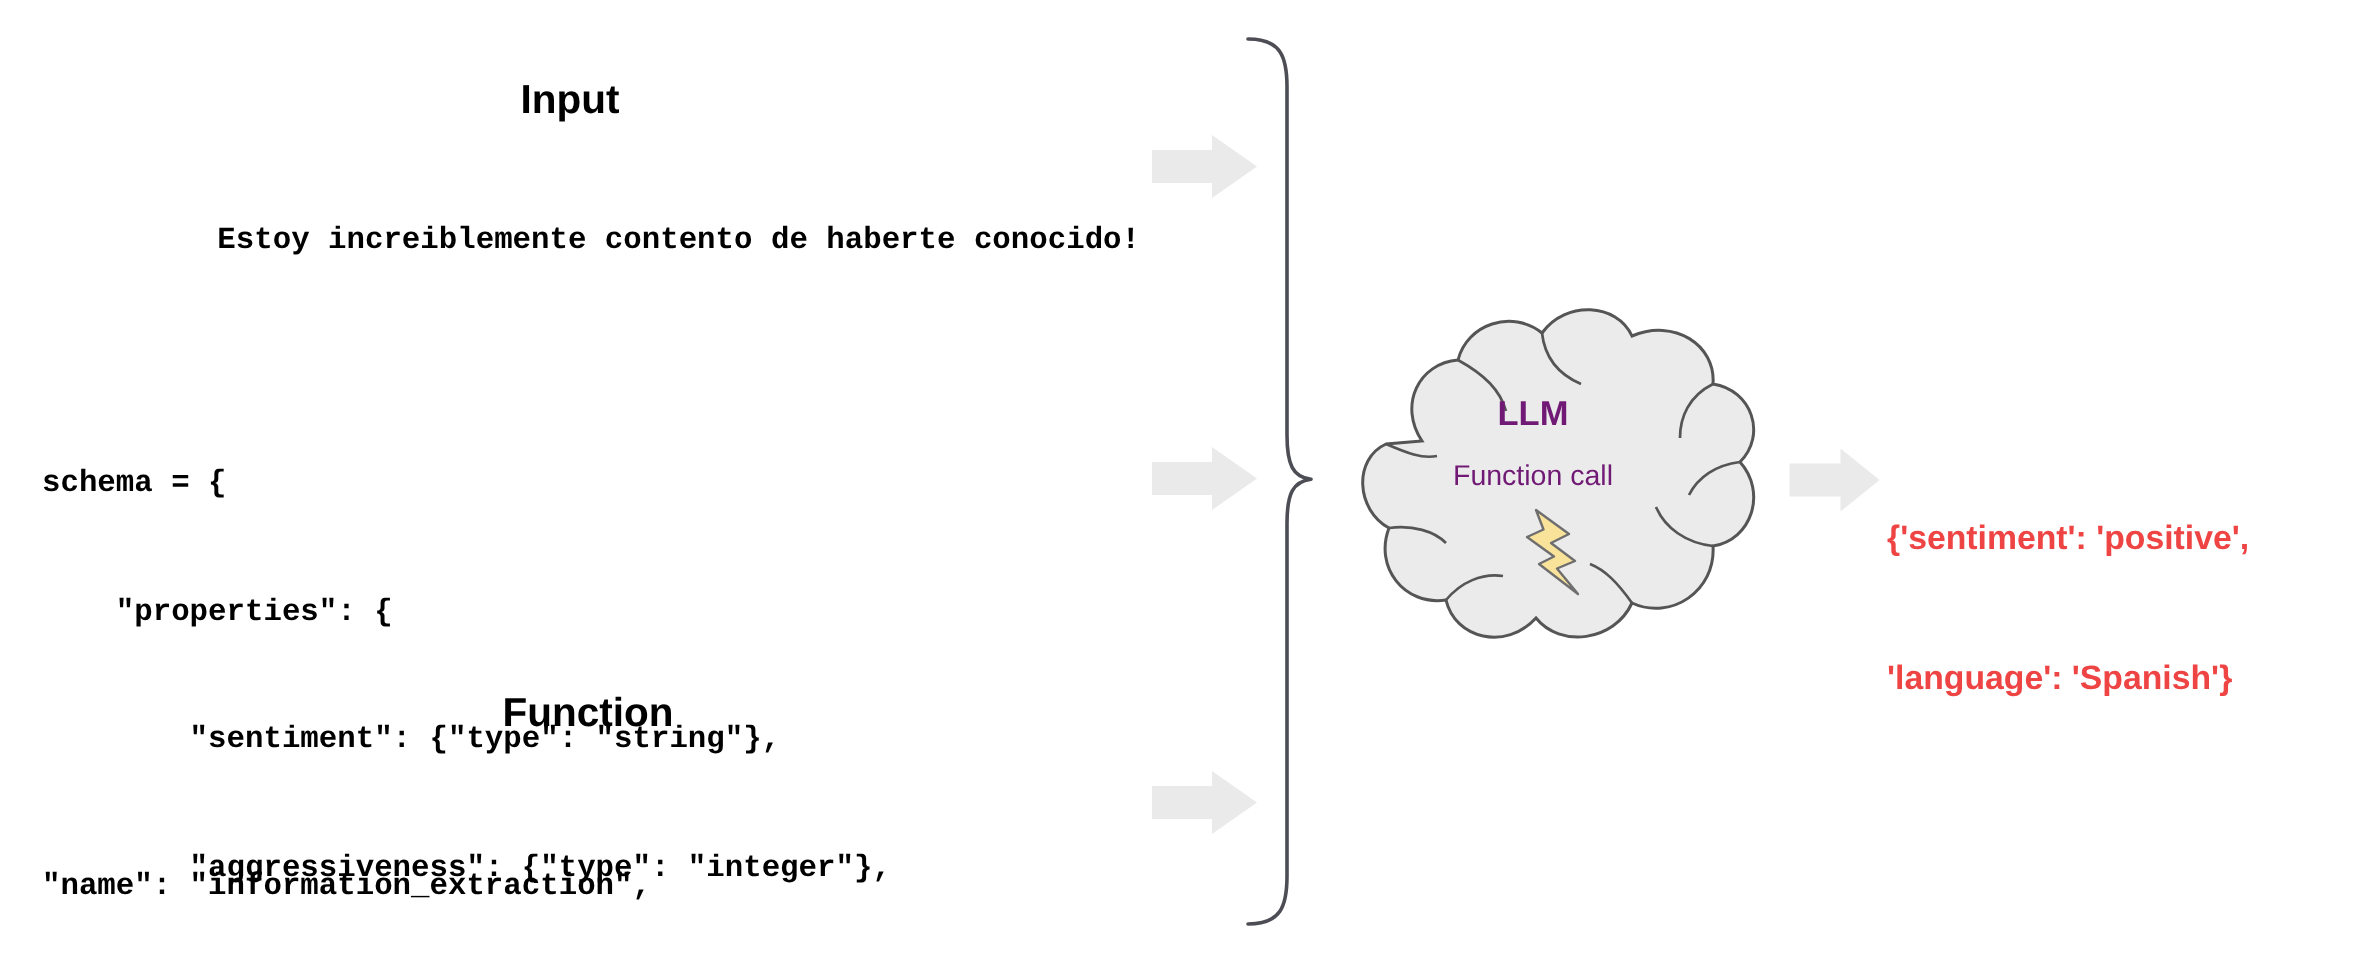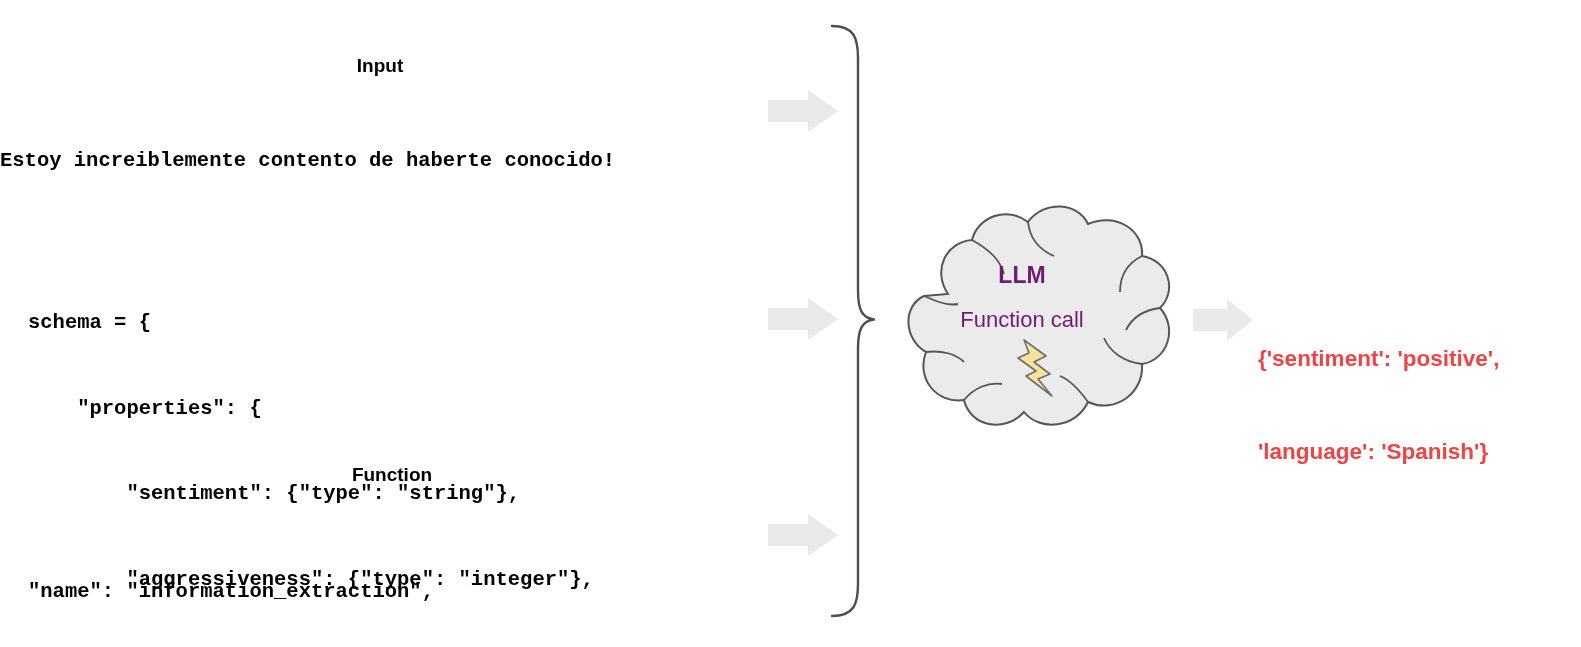--- a/index.html
+++ b/index.html
@@ -17,21 +17,21 @@
     height: 647px;
     overflow: hidden;
     background: #ffffff;
   }
 
   
   .section-heading {
     position: absolute;
     font-family: "Liberation Sans", sans-serif;
     font-weight: bold;
-    font-size: 19px;
+    font-size: 27px;
     line-height: 32px;
     text-align: center;
     color: #000000;
     white-space: nowrap;
   }
   .code-block {
     position: absolute;
     font-family: "Liberation Mono", "DejaVu Sans Mono", monospace;
     font-weight: bold;
     font-size: 20.5px;
@@ -40,21 +40,21 @@
   }
   .code-line {
     white-space: pre;
     display: block;
   }
 
   #input-text {
     left: 0px;
     top: 86px;
     width: 760px;
-    text-align: left;
+    text-align: right;
     line-height: 30px;
   }
   #schema-text {
     left: 28px;
     top: 252px;
     line-height: 28.5px;
   }
   #function-text {
     left: 28px;
     top: 492px;
@@ -120,21 +120,21 @@
     left: 872px;
     top: 262px;
     width: 300px;
     font-size: 23px;
     font-weight: bold;
   }
   #cloud-subtitle {
     left: 872px;
     top: 307px;
     width: 300px;
-    font-size: 22px;
+    font-size: 19px;
     font-weight: normal;
   }
   #bolt-icon {
     position: absolute;
     left: 1004px;
     top: 338px;
     width: 56px;
     height: 62px;
   }
 

